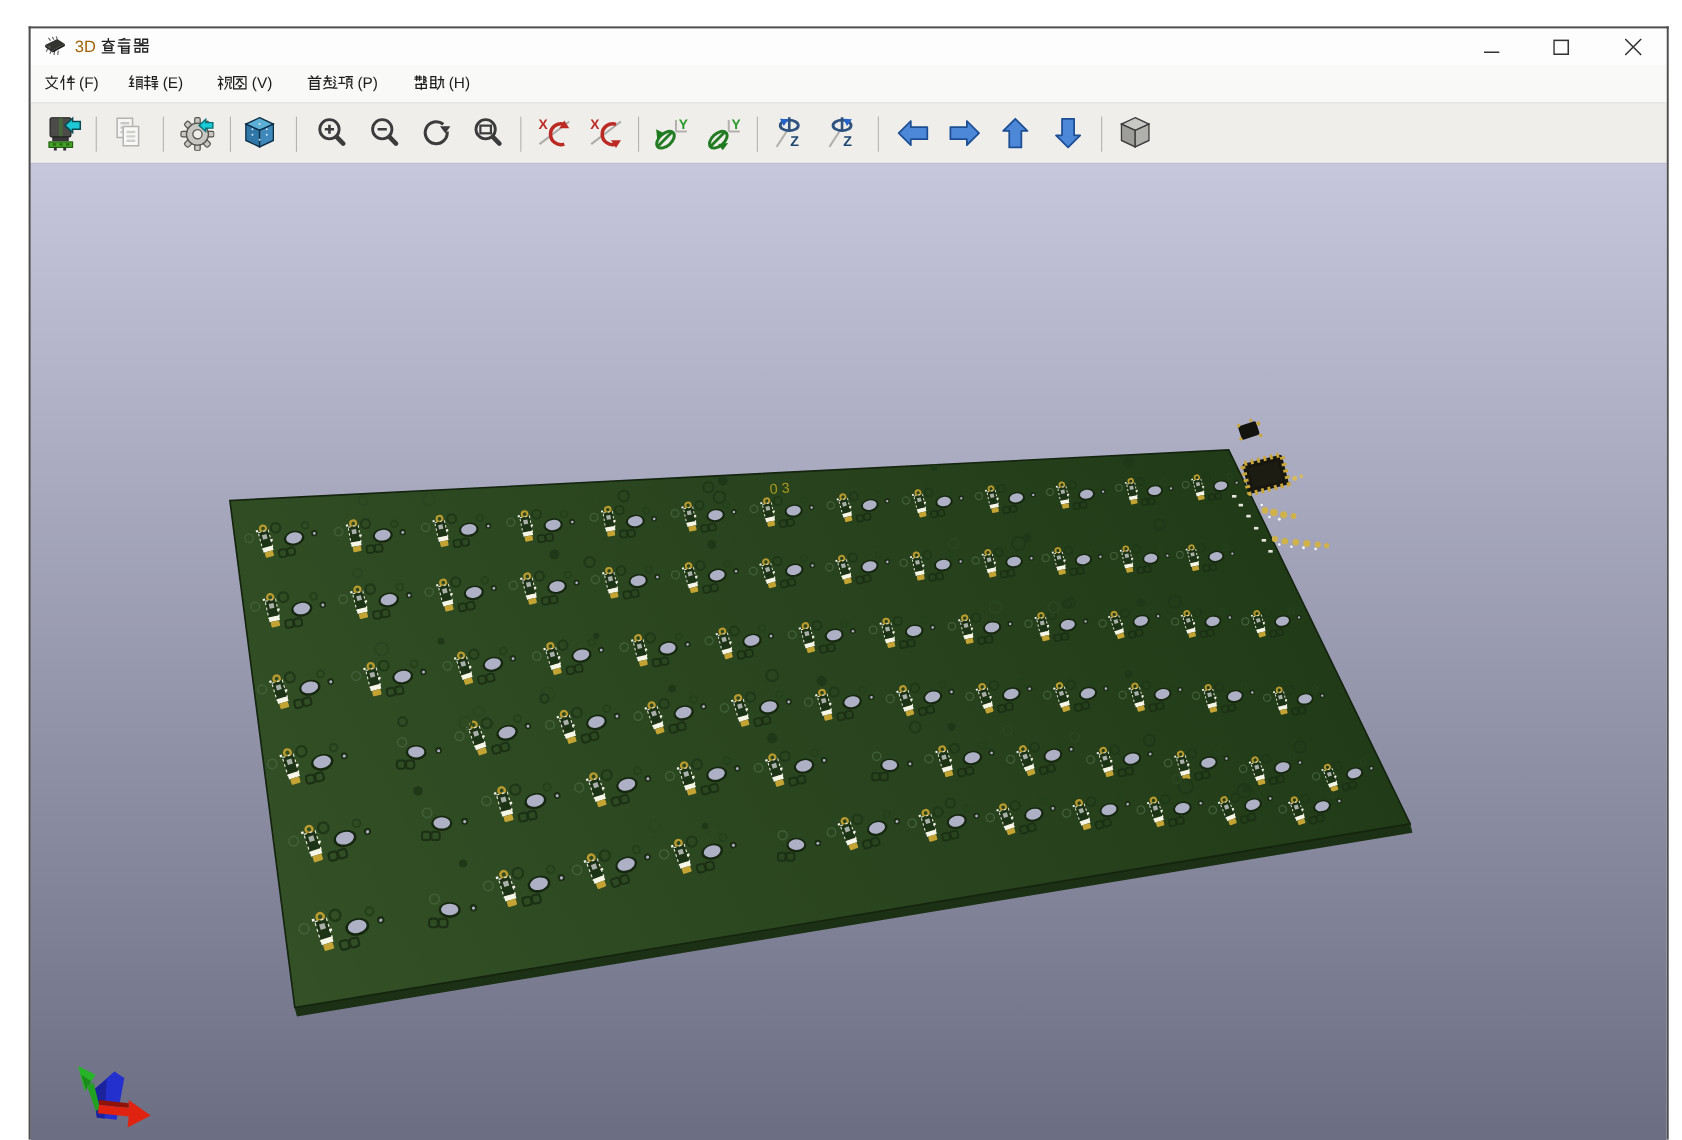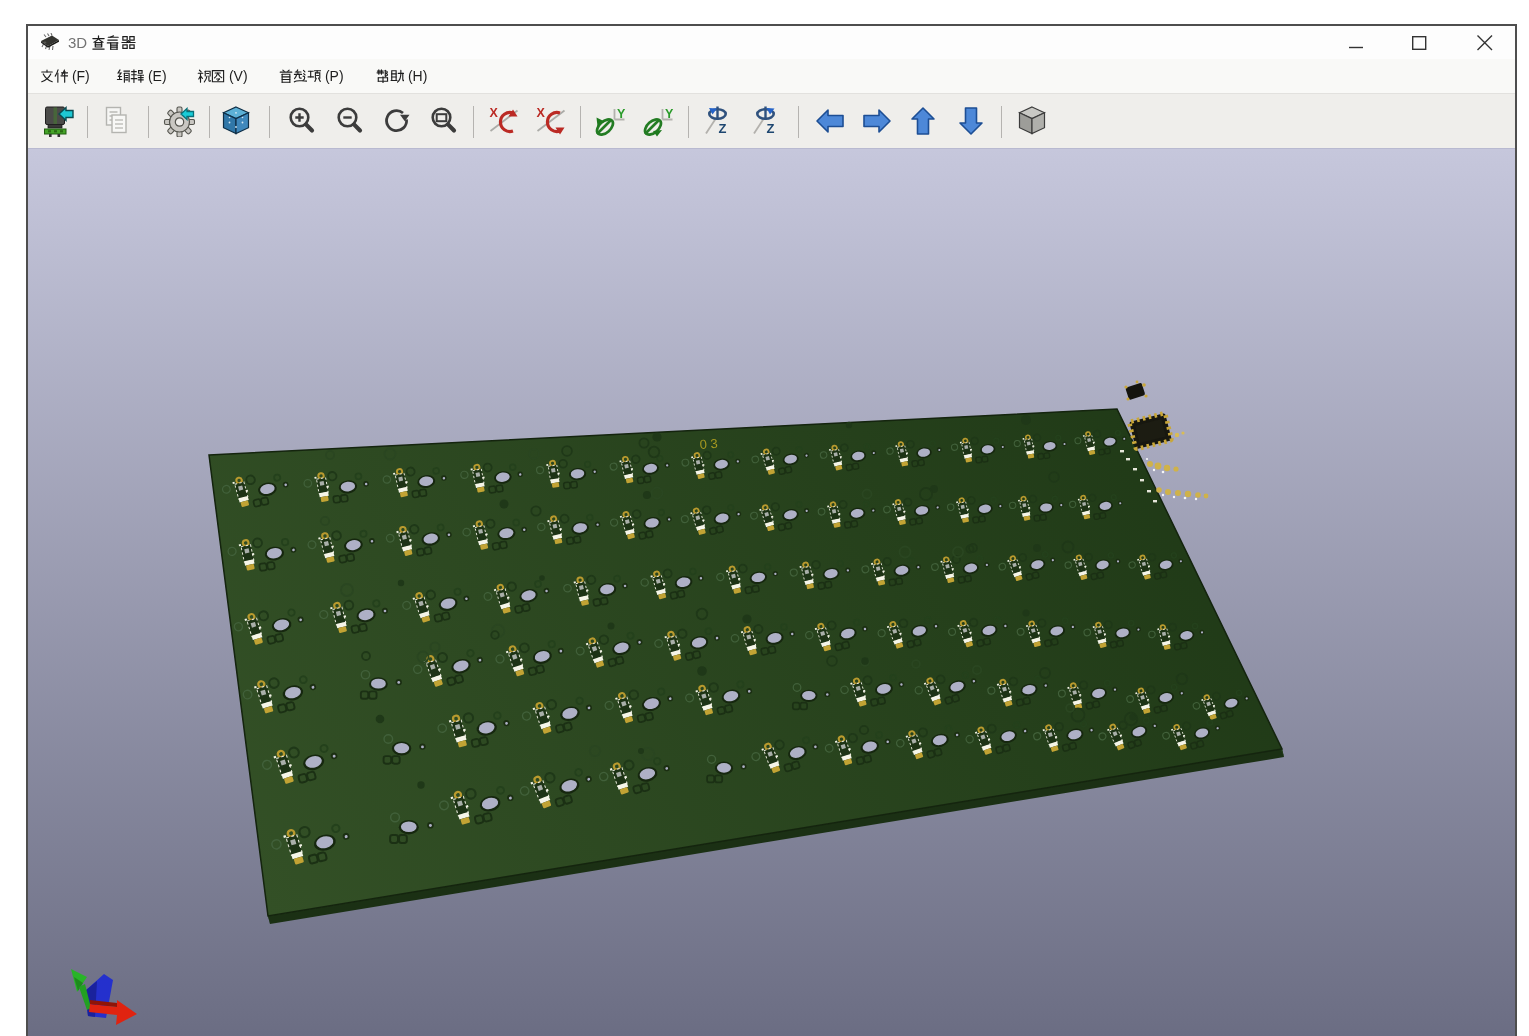--- a/index.html
+++ b/index.html
@@ -1,19 +1,19 @@
 <!DOCTYPE html>
 <html><head><meta charset="utf-8"><style>
 *{margin:0;padding:0;box-sizing:border-box}
 html,body{width:1529px;height:1036px;background:#fff;font-family:"Liberation Sans",sans-serif;overflow:hidden}
 #win{filter:blur(0.6px)}
 #win{position:absolute;left:26px;top:24px;width:1491px;height:1012px;border:2px solid #4e4e4e;border-bottom:none;background:#fdfdfd}
 #title{position:absolute;left:0;top:0;width:100%;height:33px;background:#fdfdfd}
 #title .tic{position:absolute;left:11px;top:7px}
-#title .tt{position:absolute;left:40px;top:8px;font-size:15px;color:#737373}
+#title .tt{position:absolute;left:40px;top:8px;font-size:15px;color:#a16207}
 .wbtn{position:absolute;top:0;height:33px}
 #menu{position:absolute;left:0;top:33px;width:100%;height:34px;background:#f9f9f7;font-size:15px;color:#1e1e1e}
 .mi{position:absolute;top:8px;white-space:nowrap}
 .mi .lat{font-size:14px}
 #tbar{position:absolute;left:0;top:67px;width:100%;height:55px;background:#efeeeb;border-top:1px solid #e2e1de}
 .tbi{position:absolute;top:11px;width:32px;height:32px}
 .tsep{position:absolute;top:12px;width:1px;height:32px;background:#b5b3b0}
 #vp{position:absolute;left:0;top:122px;width:1487px;height:890px;background:linear-gradient(180deg,#c6c7dc 0%,#6b6d83 100%);border-top:1px solid #b8b9d0}
 #scene{position:absolute;left:0;top:0}
 .ti{display:block}

